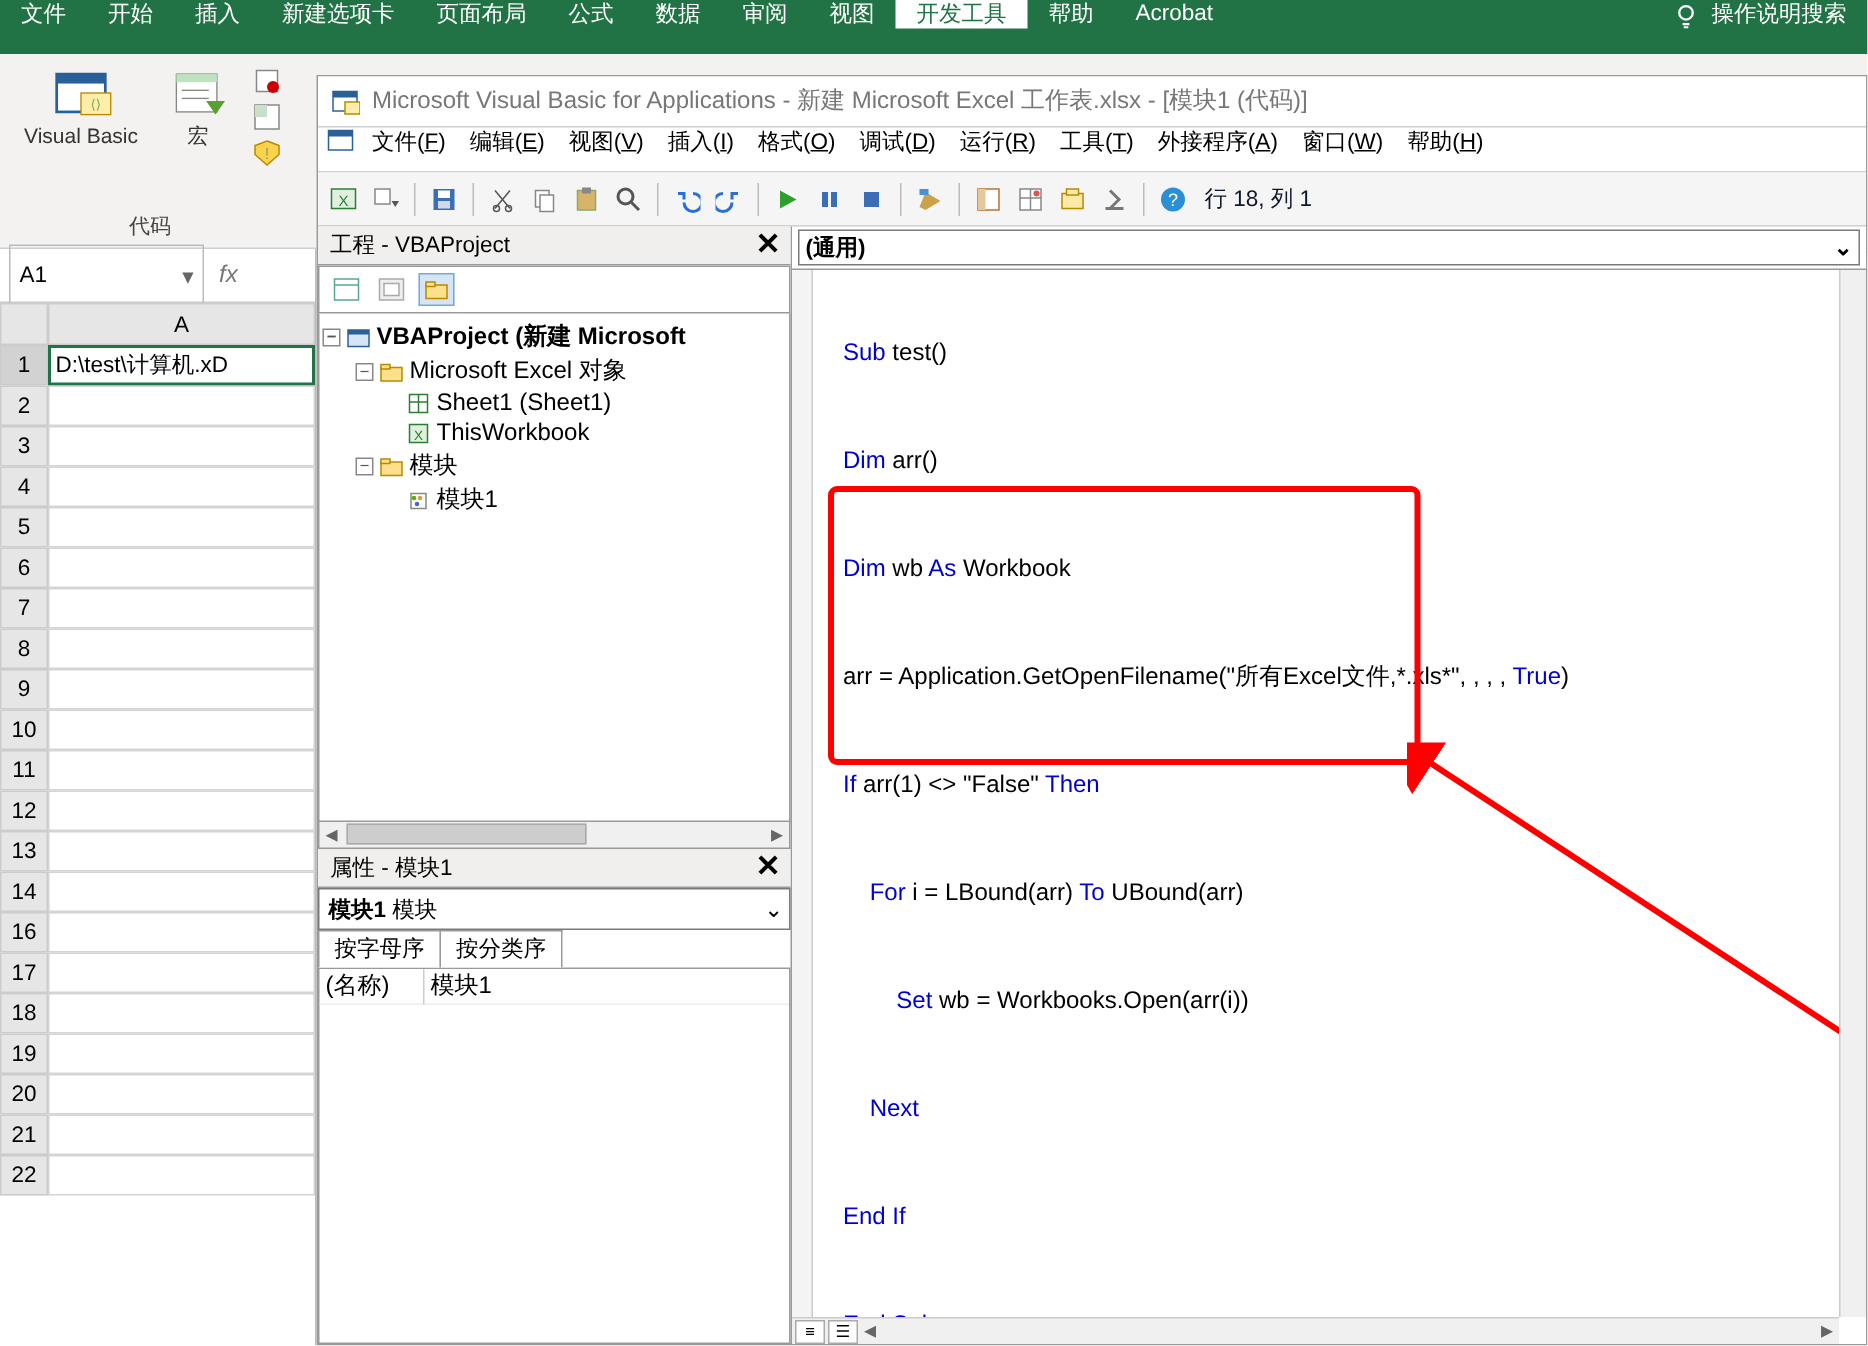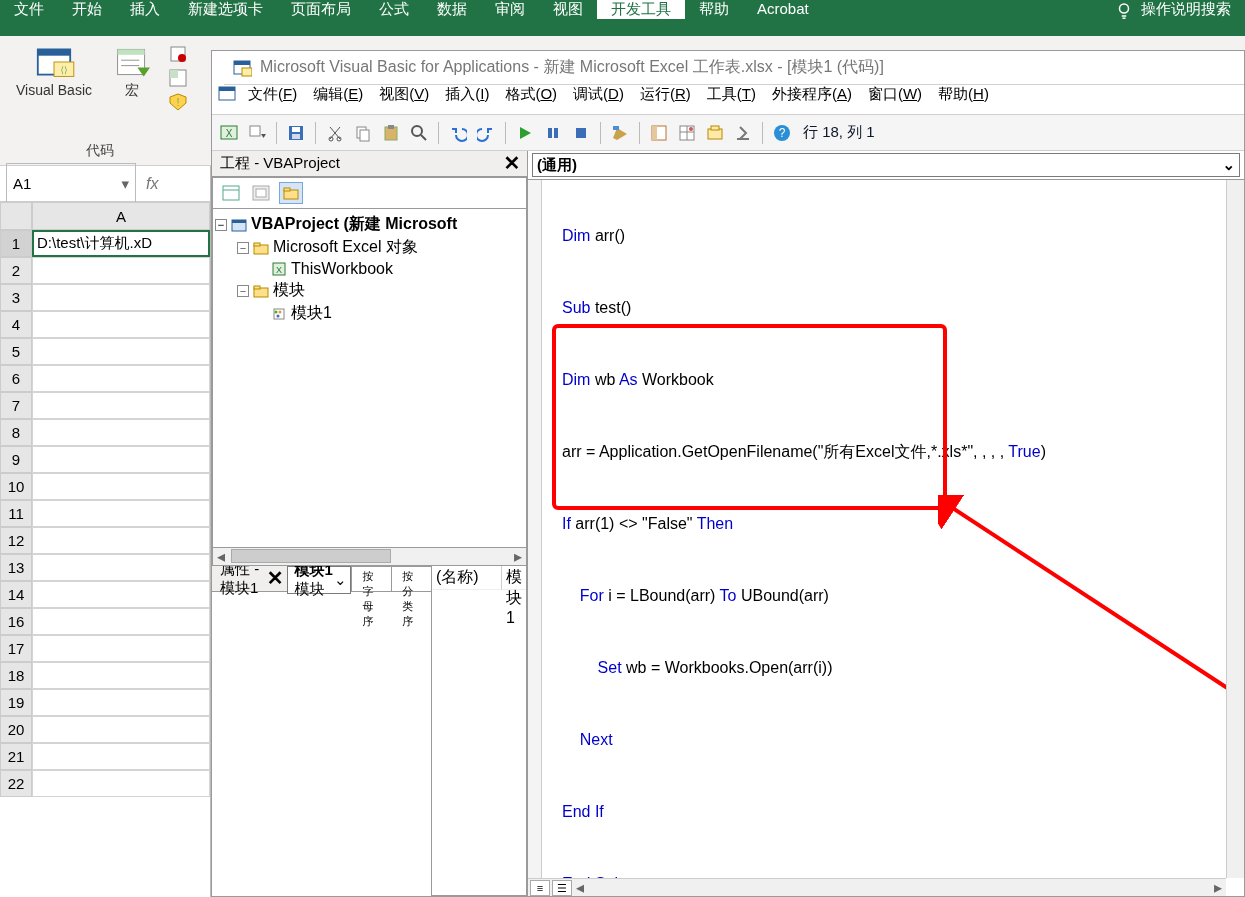--- a/index.html
+++ b/index.html
@@ -32,21 +32,21 @@
 .grid .corner { width:32px; background:#e6e6e6; border:1px solid #ccc;}
 .grid .chdr { flex:1; background:#e6e6e6; border:1px solid #ccc; display:flex; align-items:center; justify-content:center;}
 .grid .drow { display:flex; height:27px; }
 .grid .rhdr { width:32px; background:#e6e6e6; border:1px solid #ccc; display:flex; align-items:center; justify-content:center;}
 .grid .cell { flex:1; border:1px solid #d4d4d4; padding:0 4px; display:flex; align-items:center; overflow:hidden; white-space:nowrap;}
 .grid .drow.sel .rhdr { background:#d2d2d2; }
 .grid .drow.sel .cell { outline:2px solid #217346; outline-offset:-2px; }
 
 
 .vbe { position:absolute; left:211px; top:50px; right:0; bottom:0; background:#fff; border:1px solid #9a9a9a; display:flex; flex-direction:column; }
-.vbe-title { height:34px; background:#fff; display:flex; align-items:center; padding:0 8px; gap:8px; border-bottom:1px solid #d0d0d0;margin-left:12px;}
+.vbe-title { height:34px; background:#fff; display:flex; align-items:center; padding:0 8px; gap:8px; border-bottom:1px solid #d0d0d0;}
 .vbe-title-text { color:#777; font-size:16px;}
 .vbe-menu { height:30px; display:flex; gap:4px; padding:0 6px; border-bottom:1px solid #d0d0d0; font-size:15px;}
 .vbe-menu .mitem { padding:2px 8px; cursor:pointer; }
 .vbe-menu .ukey { text-decoration:underline; }
 .vbe-toolbar { height:36px; display:flex; align-items:center; gap:6px; padding:0 6px; border-bottom:1px solid #cfcfcf; background:#f5f5f5;}
 .vbe-toolbar .tbtn { width:22px; height:22px; display:flex; align-items:center; justify-content:center; cursor:pointer;}
 .vbe-toolbar .sep { width:1px; height:22px; background:#bbb; margin:0 2px;}
 .vbe-toolbar .pos { font-size:15px; color:#0f172a; margin-left:4px;}
 
 .vbe-body { flex:1; display:flex; min-height:0; }
@@ -59,25 +59,25 @@
 .tree { flex:1; overflow:auto; border:1px solid #9a9a9a; border-top:none; font-family: "NSimSun","SimSun", monospace; font-size:16px; padding:4px 2px; min-height:240px; position:relative;}
 .tree-row { display:flex; align-items:center; gap:4px; padding:1px 0; white-space:nowrap;}
 .tree-row.bold { font-weight:bold; }
 .tree .exp { width:12px; height:12px; border:1px solid #888; font-size:11px; line-height:10px; text-align:center; color:#555; cursor:pointer; font-family:Arial;}
 .tree .ind { display:inline-block; }
 .tree-hscroll { height:18px; border:1px solid #9a9a9a; border-top:none; background:#f0f0f0; position:relative;}
 .tree-hscroll .thumb { position:absolute; left:18px; top:1px; height:14px; width:160px; background:#cdcdcd; border:1px solid #aaa;}
 .tree-hscroll .arr { position:absolute; top:0; width:16px; height:16px; display:flex; align-items:center; justify-content:center; color:#666;}
 .tree-hscroll .arr.l{left:0;} .tree-hscroll .arr.r{right:0;}
 
-.props-panel { display:flex; flex:1; }
+.props-panel { display:flex; flex-direction:column; flex:1; }
 .props-combo { height:28px; border:1px solid #7a7a7a; margin:0; display:flex; align-items:center; justify-content:space-between; padding:0 4px 0 6px; font-size:15px;}
 .props-combo .b { font-weight:bold; }
 .props-tabs { height:26px; display:flex; border-bottom:1px solid #9a9a9a;}
-.props-tabs .ptab { padding:2px 10px; border:1px solid #9a9a9a; border-bottom:none; background:#fff; font-size:11px; margin-right:-1px; cursor:pointer;}
+.props-tabs .ptab { padding:2px 10px; border:1px solid #9a9a9a; border-bottom:none; background:#fff; font-size:15px; margin-right:-1px; cursor:pointer;}
 .props-grid { flex:1; border:1px solid #9a9a9a; border-top:none; font-family:"NSimSun","SimSun",monospace; font-size:16px;}
 .props-grid .prow { display:flex; height:24px;}
 .props-grid .pk { width:70px; border-right:1px solid #ccc; border-bottom:1px solid #eee; padding:1px 4px;}
 .props-grid .pv { flex:1; border-bottom:1px solid #eee; padding:1px 4px;}
 
 
 .vbe-right { flex:1; display:flex; flex-direction:column; min-width:0;}
 .code-selectors { height:28px; display:flex; gap:6px; padding:0 4px; align-items:center;}
 .code-selectors .csel { flex:1; height:24px; border:1px solid #7a7a7a; display:flex; align-items:center; justify-content:space-between; padding:0 4px; font-size:15px; font-family:"NSimSun","SimSun",monospace; font-weight:bold;}
 .code-area { flex:1; position:relative; border-top:1px solid #9a9a9a; overflow:hidden; font-family:"NSimSun","SimSun","Courier New",monospace; font-size:16px; line-height:36px;}
@@ -462,20 +462,29 @@
             <span class="exp">−</span>
           <svg width="16" height="16">
               <rect x="1" y="5" width="14" height="9" fill="#ffe08a" stroke="#b58b00"></rect>
               <rect x="1" y="3" width="6" height="3" fill="#ffe08a" stroke="#b58b00"></rect>
             </svg>
           <span>Microsoft Excel 对象</span>
           </div>
         <div class="tree-row">
             <span class="ind" style="width:52px;"></span>
           <svg width="16" height="16">
+              <rect x="2" y="2" width="12" height="12" fill="#fff" stroke="#2e7d32"></rect>
+              <line x1="2" y1="7" x2="14" y2="7" stroke="#2e7d32"></line>
+              <line x1="8" y1="2" x2="8" y2="14" stroke="#2e7d32"></line>
+            </svg>
+          <span>Sheet1 (Sheet1)</span>
+          </div>
+        <div class="tree-row">
+            <span class="ind" style="width:52px;"></span>
+          <svg width="16" height="16">
               <rect x="2" y="2" width="12" height="12" fill="#dff0df" stroke="#2e7d32"></rect>
               <text x="8" y="12" font-size="9" text-anchor="middle" fill="#2e7d32">X</text>
             </svg>
           <span>ThisWorkbook</span>
           </div>
         <div class="tree-row">
             <span class="ind" style="width:18px;"></span>
             <span class="exp">−</span>
           <svg width="16" height="16">
               <rect x="1" y="5" width="14" height="9" fill="#ffe08a" stroke="#b58b00"></rect>
@@ -525,22 +534,22 @@
     <div class="vbe-right">
       <div class="code-selectors">
         <div class="csel">
           <span>(通用)</span>
           <span>⌄</span>
         </div>
       </div>
       <div class="code-area">
         <div class="code-gutter"></div>
         <div class="code-lines">
+<div><span class="kw">Sub</span><span> test()</span></div>
 <div><span class="kw">Dim</span><span> arr()</span></div>
-<div><span class="kw">Sub</span><span> test()</span></div>
 <div><span class="kw">Dim</span><span> wb </span><span class="kw">As</span><span> Workbook</span></div>
 <div><span>arr = Application.GetOpenFilename("所有Excel文件,*.xls*", , , , </span><span class="kw">True</span><span>)</span></div>
 <div><span class="kw">If</span><span> arr(1) &lt;&gt; "False" </span><span class="kw">Then</span></div>
 <div><span>    </span><span class="kw">For</span><span> i = LBound(arr) </span><span class="kw">To</span><span> UBound(arr)</span></div>
 <div><span>        </span><span class="kw">Set</span><span> wb = Workbooks.Open(arr(i))</span></div>
 <div><span>    </span><span class="kw">Next</span></div>
 <div><span class="kw">End If</span></div>
 <div><span class="kw">End Sub</span></div>
         </div>
 

